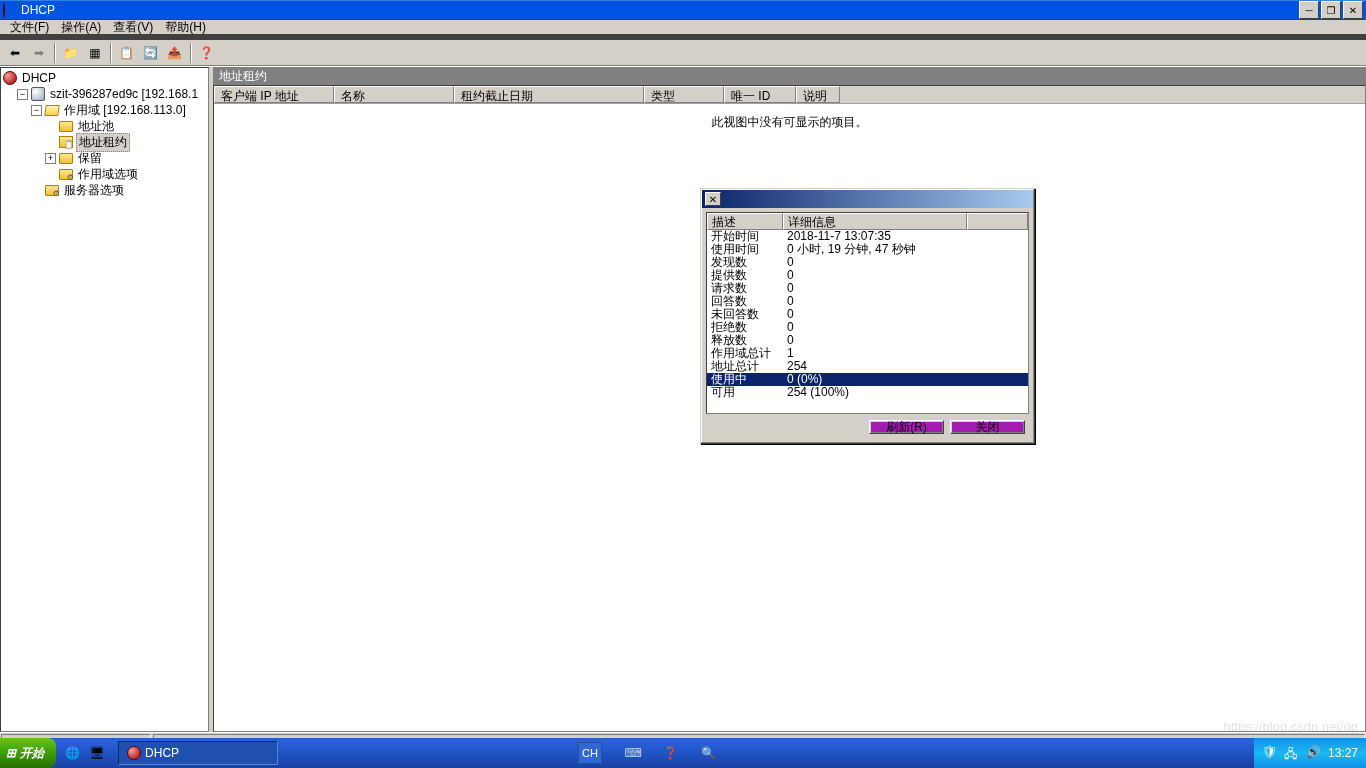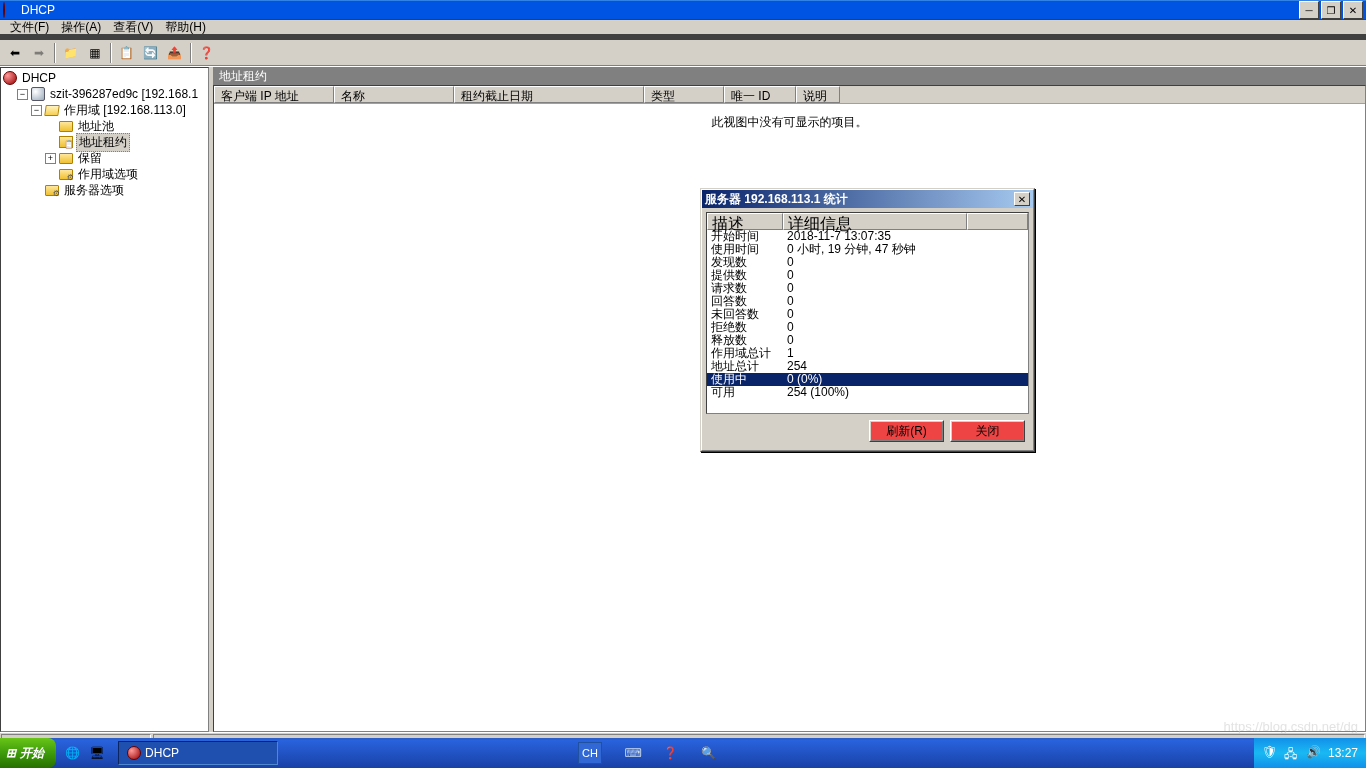--- a/index.html
+++ b/index.html
@@ -46,29 +46,29 @@
 
 
 .dialog { position: absolute; left: 700px; top: 188px; width: 335px; background: #d4d0c8; border: 1px solid #404040; border-top-color: #d4d0c8; border-left-color: #d4d0c8; box-shadow: 1px 1px 0 #000; }
 .dialog-inner { border: 1px solid #fff; border-right-color: #808080; border-bottom-color: #808080; }
 .dlgtitle { background: linear-gradient(to right, #0a246a, #a6caf0); color: white; height: 18px; display: flex; align-items: center; padding: 0 3px; font-weight: bold; font-size: 12px; }
 .dlgtitle .t { flex: 1; }
 .dlgclose { width: 16px; height: 14px; background: #d4d0c8; border: 1px solid #fff; border-right-color: #404040; border-bottom-color: #404040; display: flex; align-items: center; justify-content: center; font-size: 10px; color: #000; font-weight: normal; }
 .dlgbody { padding: 4px; }
 .dlglist { background: #fff; border: 1px solid #808080; border-top-color: #404040; border-left-color: #404040; }
 .dlgcols { display: flex; background: #d4d0c8; height: 17px; }
-.dlgcol { border: 1px solid #fff; border-right-color: #808080; border-bottom-color: #808080; padding: 0 4px; font-size: 16px; }
+.dlgcol { border: 1px solid #fff; border-right-color: #808080; border-bottom-color: #808080; padding: 0 4px; font-size: 12px; }
 .dlgrows { font-family: "SimSun", monospace; font-size: 12px; }
 .dlgrow { display: flex; height: 13px; line-height: 13px; }
 .dlgrow.sel { background: #0a246a; color: white; }
 .dlgrow .c1 { width: 76px; padding-left: 4px; }
 .dlgrow .c2 { flex: 1; padding-left: 4px; }
 .dlgblank { height: 14px; }
 .dlgbtns { display: flex; justify-content: flex-end; gap: 6px; padding: 6px 4px 4px; }
-.dlgbtn { width: 75px; height: 22px; background: #ef4444; border: 1px solid #fff; border-right-color: #404040; border-bottom-color: #404040; font-size: 12px; }
+.dlgbtn { width: 75px; height: 14px; background: #a21caf; border: 1px solid #fff; border-right-color: #404040; border-bottom-color: #404040; font-size: 12px; }
 .dlgbtn-inner { border: 1px solid #d4d0c8; border-right-color: #808080; border-bottom-color: #808080; height: 100%; display: flex; align-items: center; justify-content: center; }
 
 
 .statusbar { height: 20px; background: #d4d0c8; border-top: 1px solid #fff; display: flex; }
 .statuscell { border: 1px solid #808080; border-top-color: #808080; border-left-color: #808080; border-right-color: #fff; border-bottom-color: #fff; min-width: 150px; height: 18px; margin: 1px; }
 
 
 .taskbar { position: absolute; bottom: 0; left: 0; right: 0; height: 30px; background: linear-gradient(to bottom, #3168d5, #2355c0 3%, #2963de 6%, #1941a5); display: flex; align-items: center; }
 .startbtn { height: 30px; padding: 0 12px 0 6px; background: linear-gradient(to bottom, #69c516, #3e9b0a 50%, #277000); color: white; font-weight: bold; font-style: italic; display: flex; align-items: center; gap: 4px; border-radius: 0 8px 8px 0; font-size: 13px; }
 .qlaunch { display: flex; gap: 2px; padding: 0 6px; align-items: center; height: 100%; }
@@ -202,21 +202,20 @@
 </div>
 
 <div class="statusbar">
   <div class="statuscell"></div>
   <div class="statuscell" style="flex:1"></div>
 </div>
 
 <div class="dialog">
   <div class="dialog-inner">
     <div class="dlgtitle">
-      <span class="t">服务器 192.168.113.1 统计</span>
       <div class="dlgclose">✕</div>
     </div>
     <div class="dlgbody">
       <div class="dlglist">
         <div class="dlgcols">
           <div class="dlgcol" style="width:76px">描述</div>
           <div class="dlgcol" style="width:184px">详细信息</div>
           <div class="dlgcol" style="flex:1"></div>
         </div>
         <div class="dlgrows" id="dlgrows">

